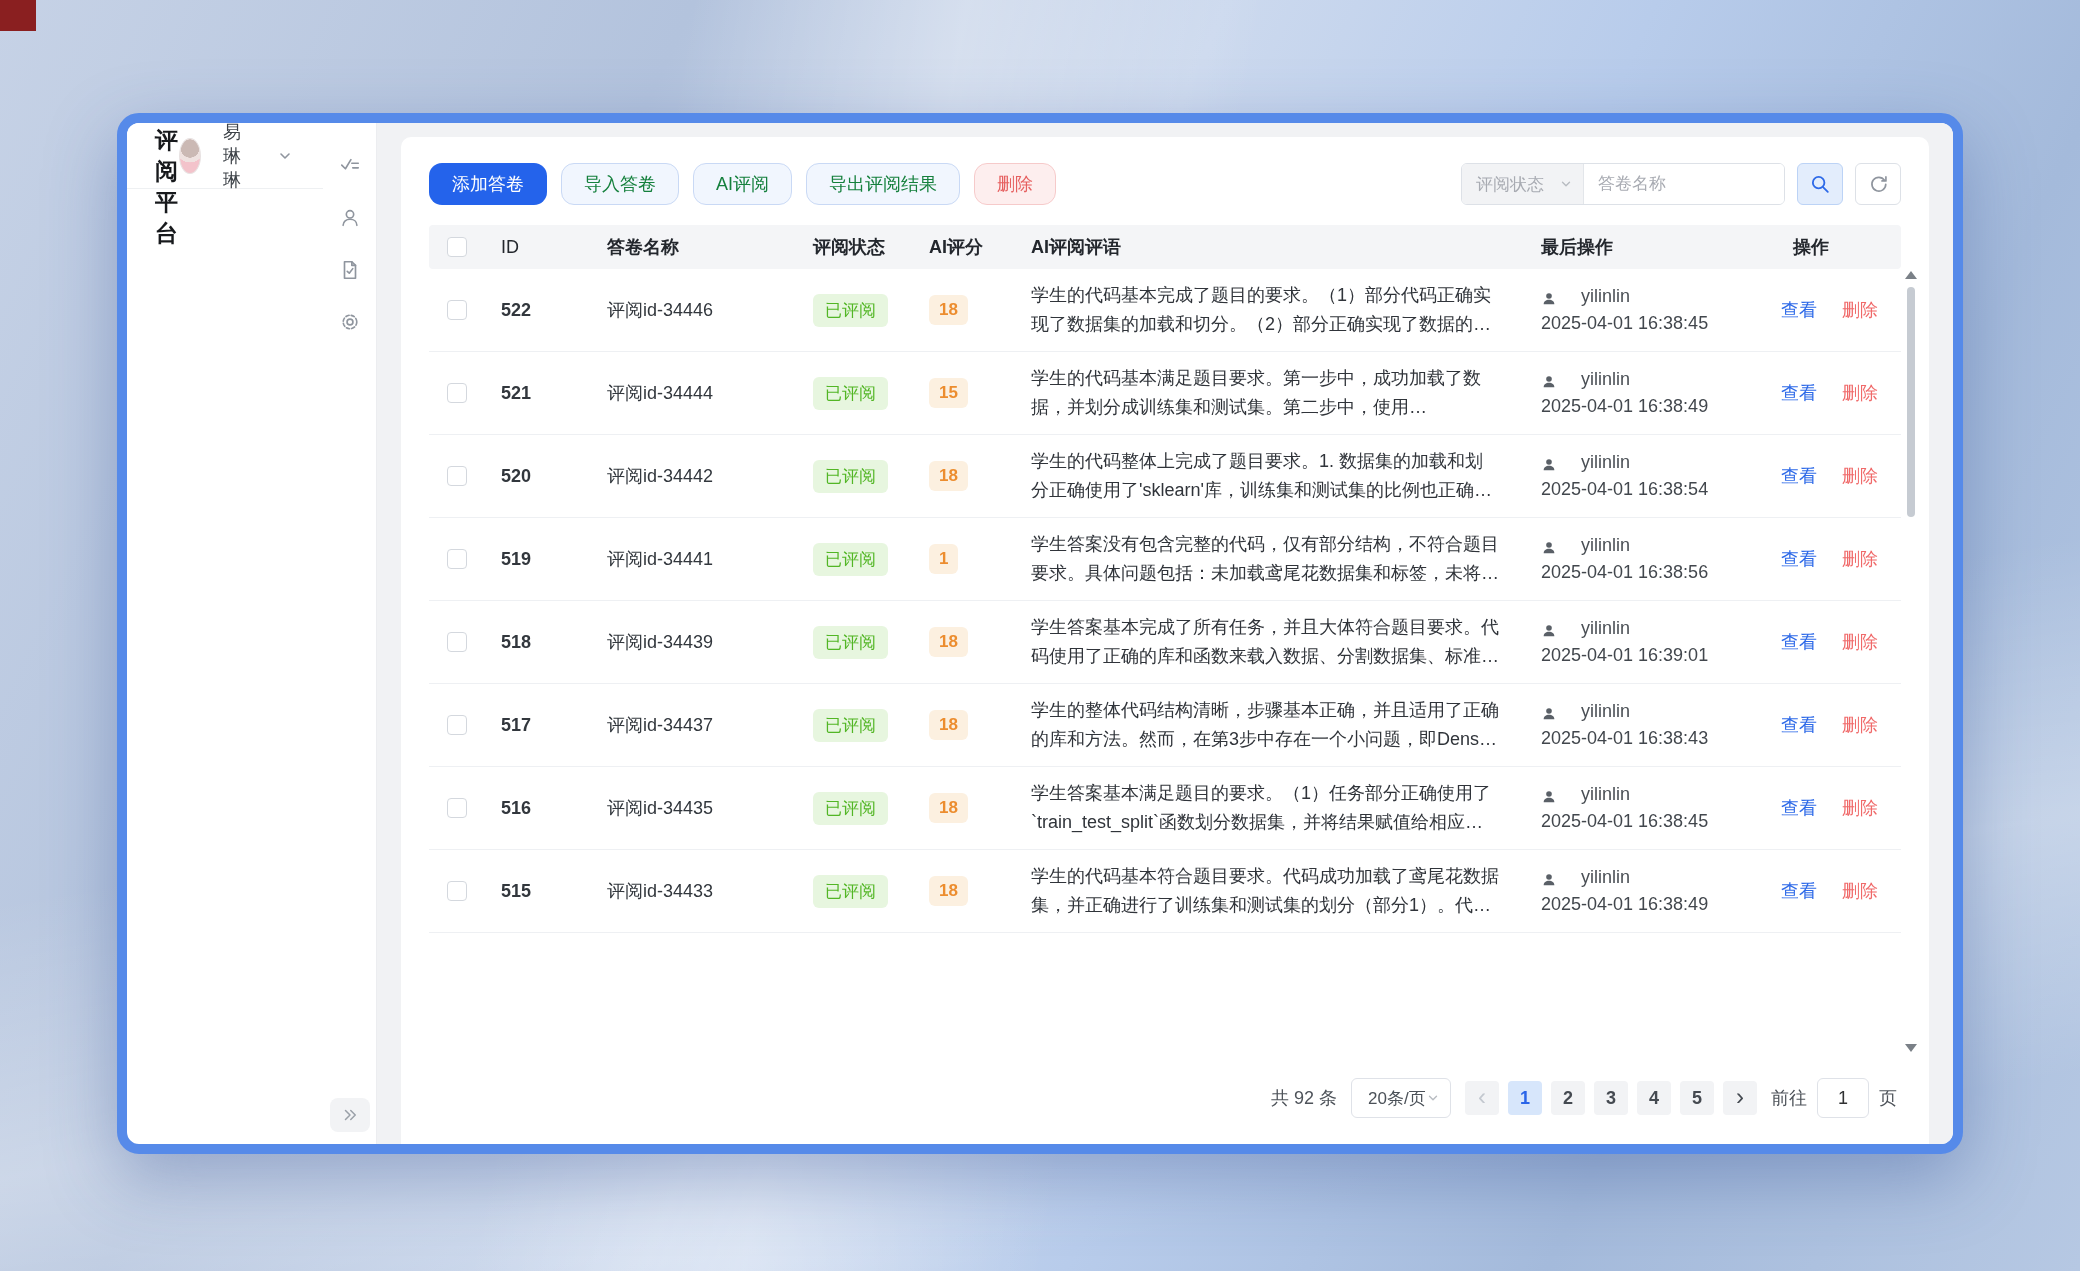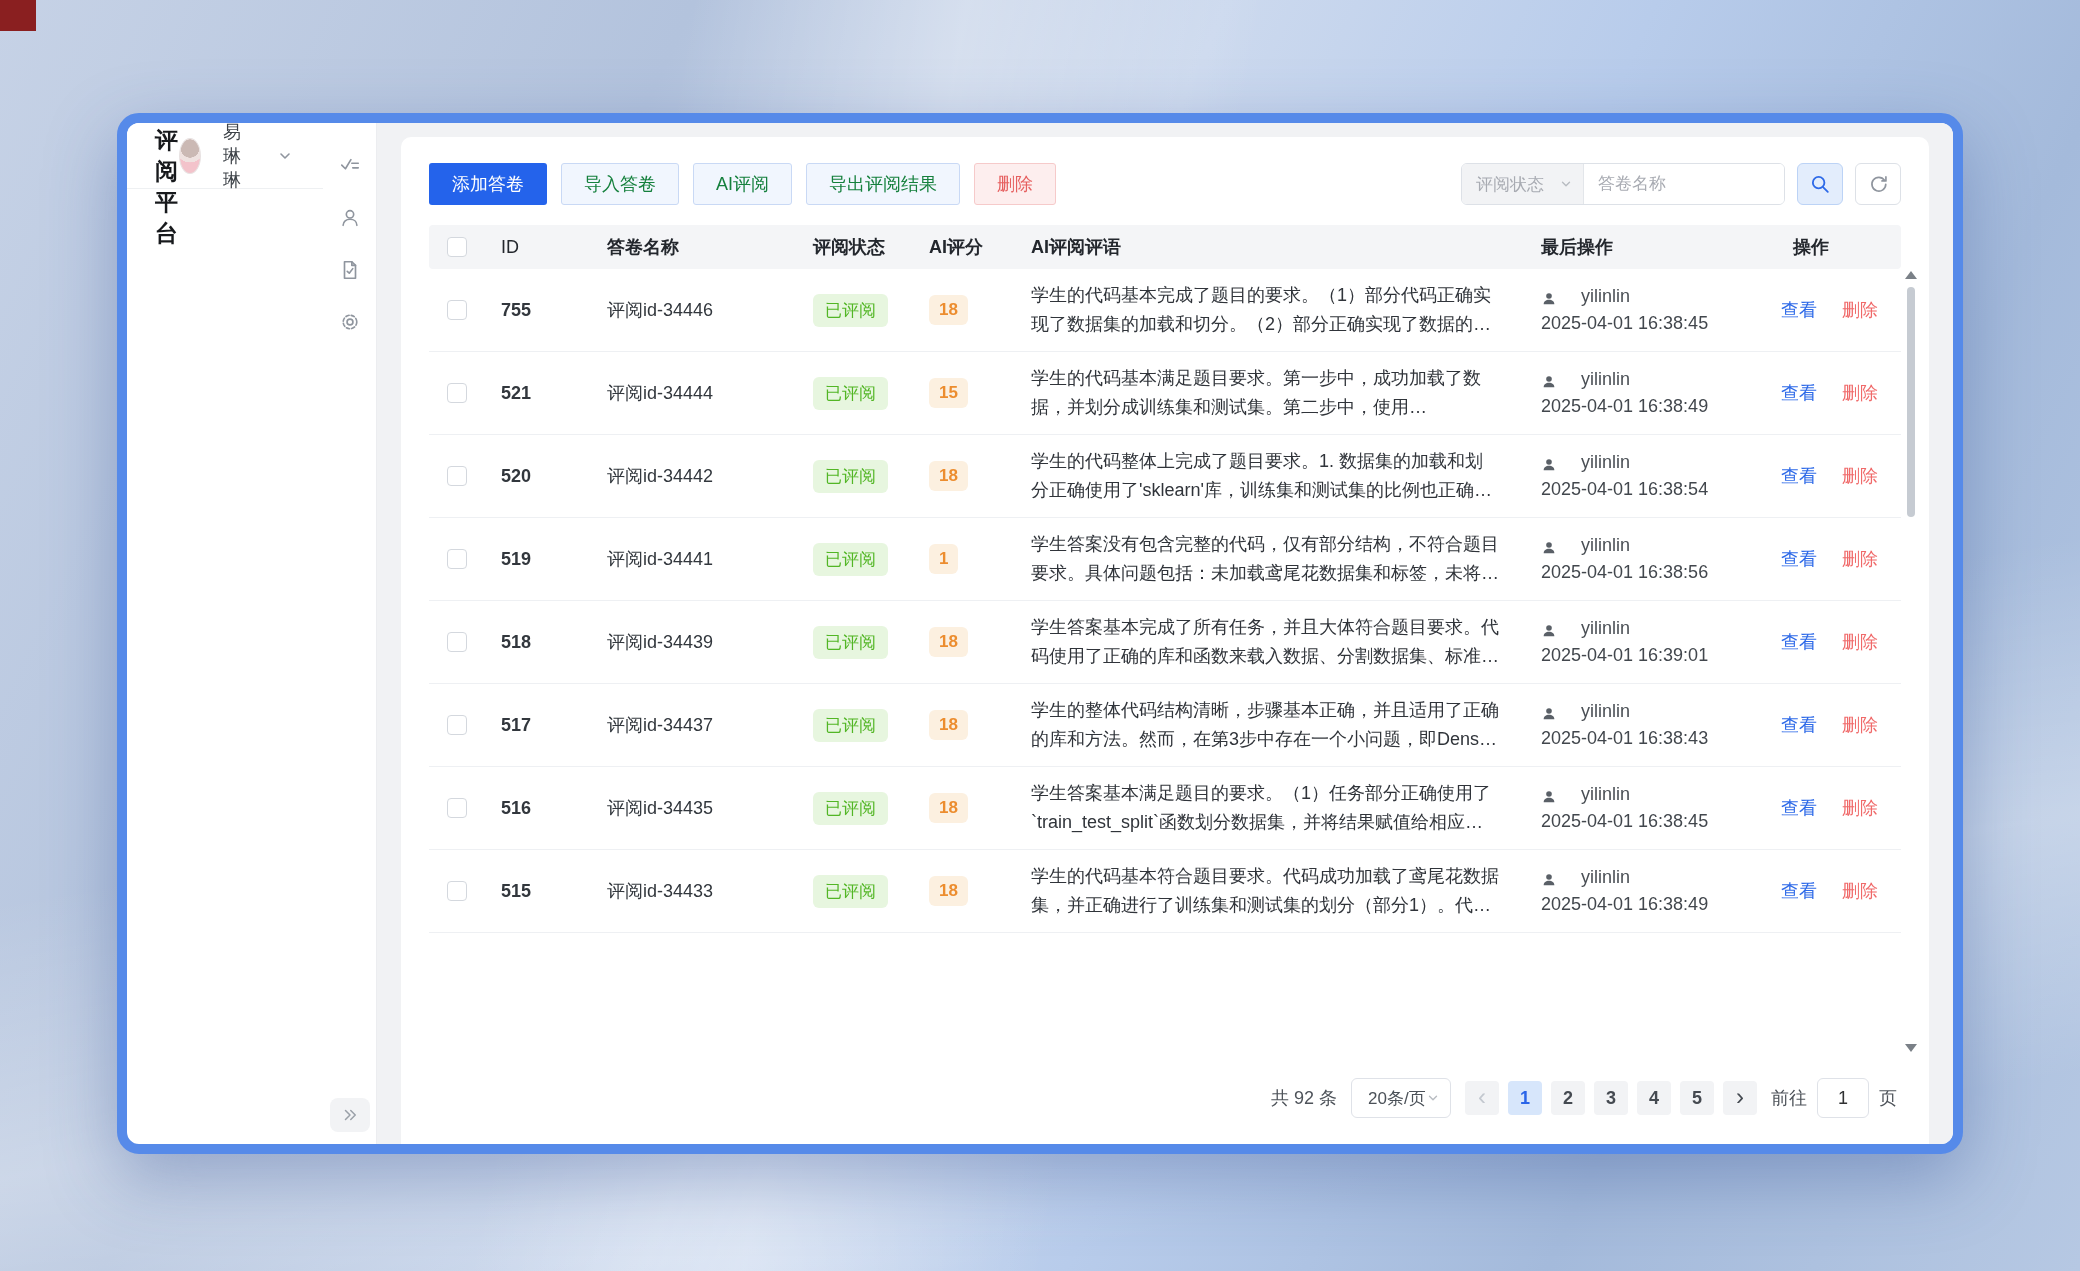--- a/index.html
+++ b/index.html
@@ -51,21 +51,21 @@
   .tab.inactive { background:#e6e7e9; color:#3d4248; }
   .tab.active { background:#fff; color:#2e66e5; gap:12px; }
   .tab-close { font-size:20px; color:#4a7fe8; line-height:1; cursor:pointer; }
 
   
   .card { margin:14px 24px 0 24px; background:#fff; border-radius:10px 10px 0 0; flex:1;
     padding:26px 28px 0 28px; display:flex; flex-direction:column; min-height:0; position:relative; }
 
   
   .toolbar { display:flex; align-items:center; }
-  .btn { height:42px; padding:0 22px; border-radius:3px; font-size:18px; margin-right:14px;
+  .btn { height:42px; padding:0 22px; border-radius:13px; font-size:18px; margin-right:14px;
     display:flex; align-items:center; cursor:pointer; border:1px solid transparent; white-space:nowrap; }
   .btn-primary { background:#2463eb; color:#fff; }
   .btn-plain { background:#f1f6fe; border-color:#c9d9f5; color:#15803d; }
   .btn-danger { background:#fdeeee; border-color:#f6caca; color:#e66060; }
   .toolbar-right { margin-left:auto; display:flex; align-items:center; gap:12px; }
   .filter-combo { display:flex; height:42px; border:1px solid #dde1e7; border-radius:6px;
     overflow:hidden; background:#fff; }
   .status-select { width:122px; background:#f2f3f5; border-right:1px solid #e3e6ea;
     display:flex; align-items:center; justify-content:space-between; padding:0 10px 0 14px;
     color:#a8abb2; font-size:17px; cursor:pointer; }
@@ -253,21 +253,21 @@
             <div class="col-score">AI评分</div>
             <div class="col-comment">AI评阅评语</div>
             <div class="col-op">最后操作</div>
             <div class="col-act">操作</div>
           </div>
           <div id="table-body">
   <div class="trow">
     <div class="col-check">
                   <span class="checkbox"></span>
                 </div>
-    <div class="col-id">755</div>
+    <div class="col-id">522</div>
     <div class="col-name">评阅id-34446</div>
     <div class="col-status"><span class="badge-status">已评阅</span></div>
     <div class="col-score"><span class="badge-score">18</span></div>
     <div class="col-comment">
                   <div class="comment-text">学生的代码基本完成了题目的要求。（1）部分代码正确实现了数据集的加载和切分。（2）部分正确实现了数据的标准化处理。代码中触发了标准化处理及扩展训练集适用于测试集。…</div>
                 </div>
     <div class="col-op">
       <div class="op-line1">
         <span class="icon">
           <svg width="16" height="16" viewBox="0 0 24 24" fill="#5a6067">

